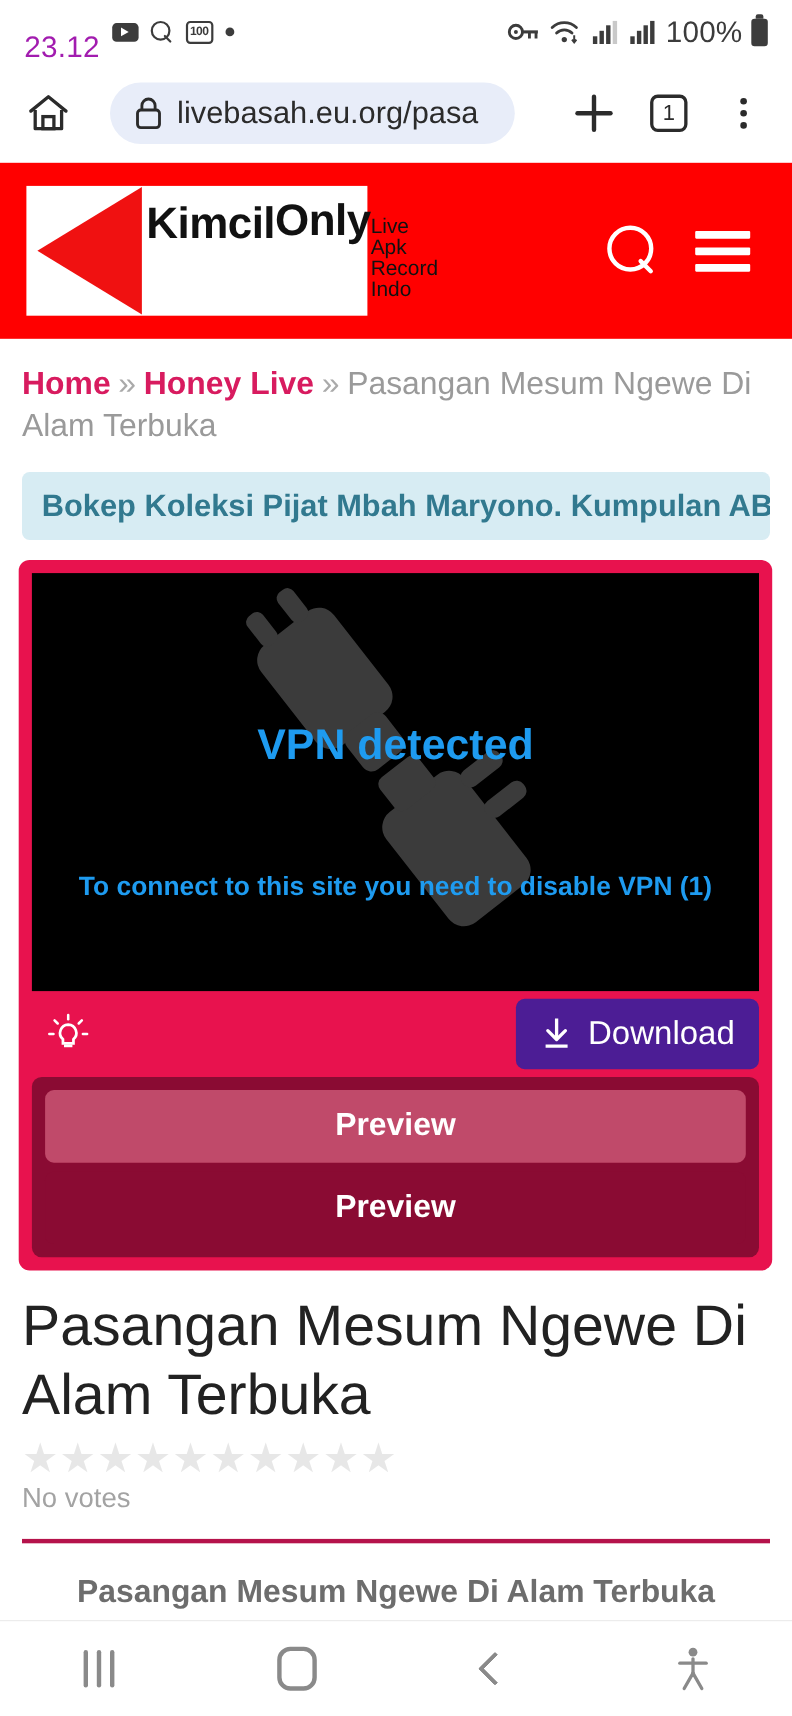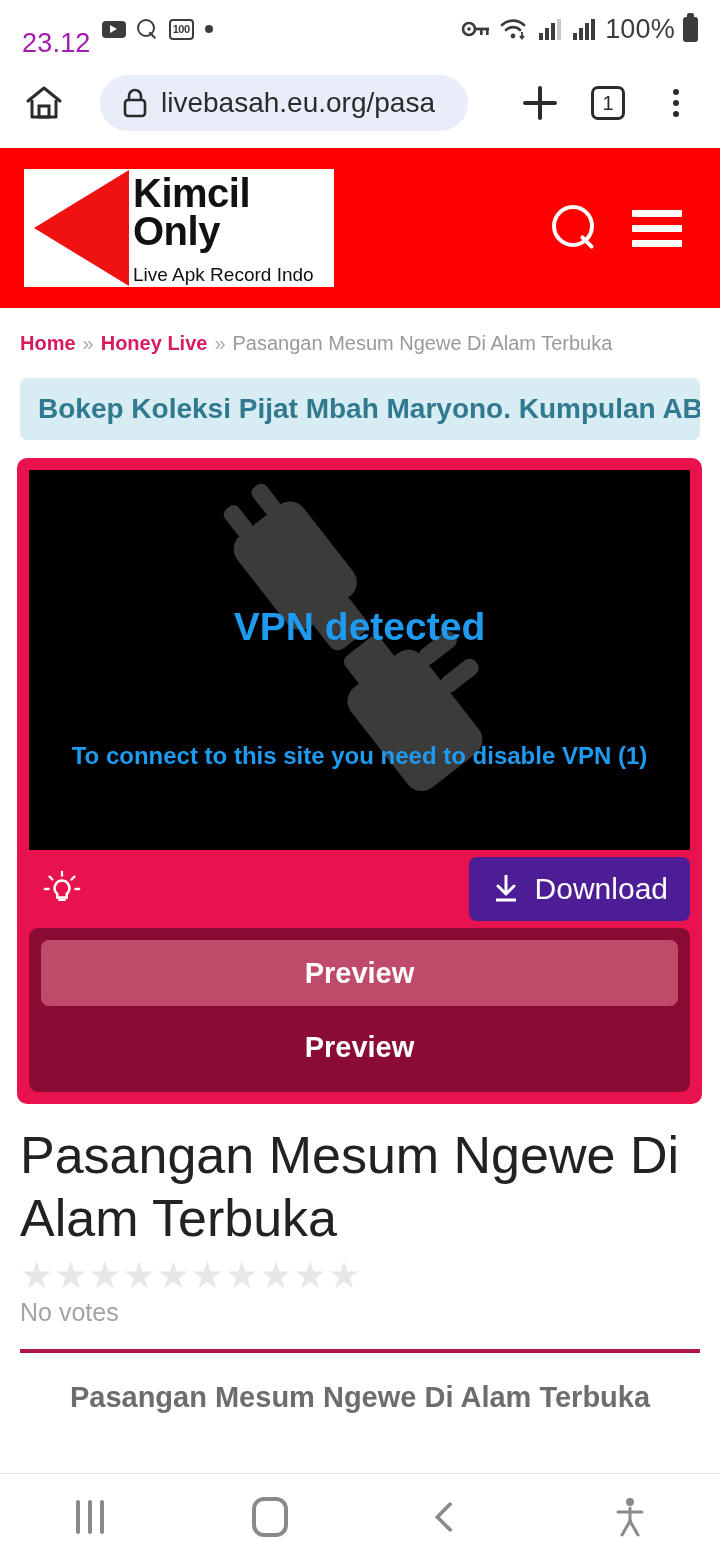--- a/index.html
+++ b/index.html
@@ -95,40 +95,40 @@
     width: 310px; height: 118px; background: #ffffff;
     display: flex; align-items: center; padding: 6px 10px;
   }
   .logo-tri {
     width: 0; height: 0;
     border-right: 95px solid #F01111;
     border-top: 58px solid transparent;
     border-bottom: 58px solid transparent;
     flex: 0 0 auto; margin-right: 4px;
   }
-  .logo-text { display: flex; flex-direction: column; justify-content: center; line-height: 1; }
+  .logo-text { display: flex; flex-direction: row; justify-content: center; line-height: 1; }
   .logo-l1 { font-size: 40px; font-weight: bold; color: #111; letter-spacing: -.5px; }
   .logo-l2 { font-size: 40px; font-weight: bold; color: #111; letter-spacing: -.5px; margin-top: -2px; }
   .logo-l3 { font-size: 19px; color: #111; margin-top: 14px; }
   .hdr-actions { margin-left: auto; display: flex; align-items: center; gap: 34px; padding-right: 14px; }
   .hdr-search { width: 46px; height: 46px; position: relative; }
   .hdr-search::before {
     content: ""; position: absolute; left: 0; top: 0; width: 34px; height: 34px;
     border: 4px solid #fff; border-radius: 50%;
   }
   .hdr-search::after {
     content: ""; position: absolute; left: 29px; top: 29px; width: 17px; height: 4px;
     background: #fff; transform: rotate(45deg); transform-origin: left center; border-radius: 2px;
   }
   .hamburger { display: flex; flex-direction: column; gap: 8px; }
   .hamburger i { display: block; width: 50px; height: 7px; background: #fff; border-radius: 1px; }
 
   
   .breadcrumb {
-    padding: 22px 24px 0 20px; font-size: 20px; line-height: 1.32;
+    padding: 22px 24px 0 20px; font-size: 29px; line-height: 1.32;
     color: #9a9a9a;
   }
   .breadcrumb a { color: #D81B5F; font-weight: bold; text-decoration: none; }
   .breadcrumb .sep { color: #aaa; font-weight: normal; padding: 0 7px; }
 
   
   .notice {
     margin: 22px 20px 0 20px; height: 62px; background: #d7ecf3; border-radius: 7px;
     display: flex; align-items: center; padding: 0 18px; overflow: hidden;
   }

